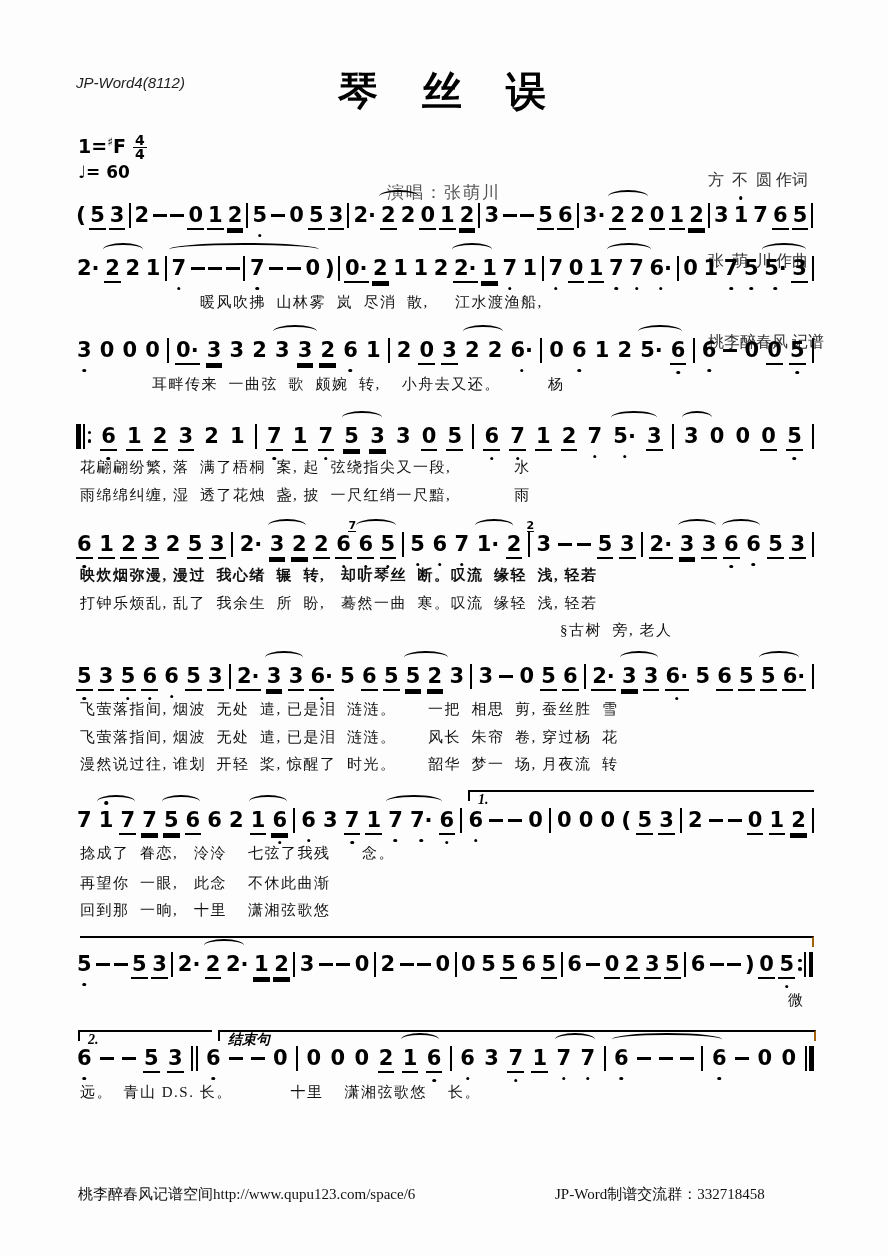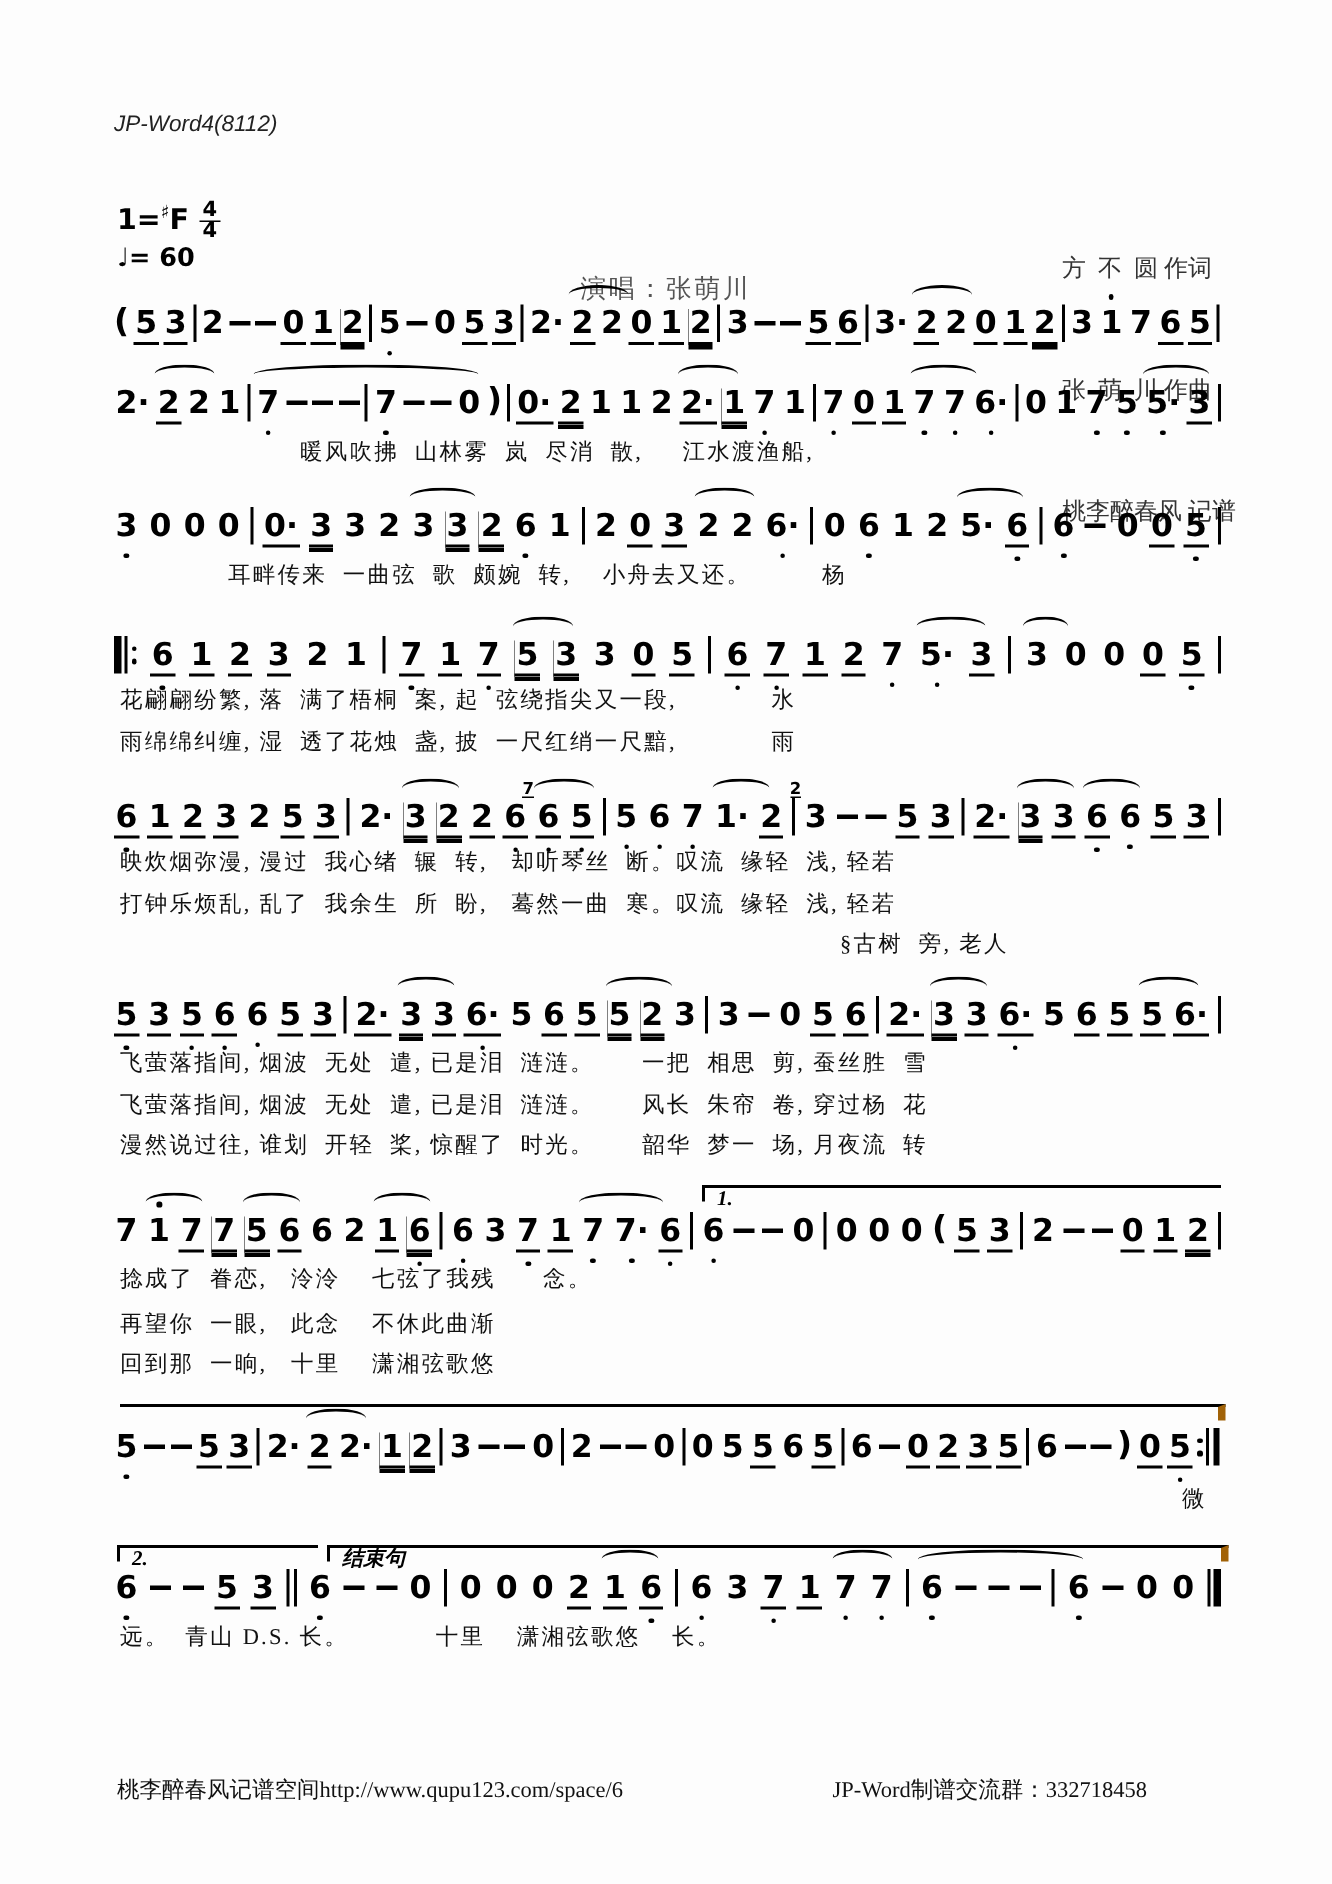--- a/index.html
+++ b/index.html
@@ -42,34 +42,35 @@
   .bgroup{display:inline-flex;gap:2.5px;align-items:center;height:25px;margin-top:0;}
   .bar{display:inline-block;height:25px;background:#000;}
   .rdots{display:inline-flex;flex-direction:column;gap:5px;justify-content:center;}
   .rdots i{width:3.5px;height:3.5px;background:#000;border-radius:50%;display:inline-block;}
   
   .lyric{position:absolute;font-size:15px;letter-spacing:1.5px;white-space:pre;color:#111;
          font-family:"Liberation Serif",serif;line-height:24px;}
   
   .mark{position:absolute;border-top:2px solid #000;height:9px;}
   .mark.tl{border-left:2px solid #000;}
-  .mark.tr{border-right:5px solid #a16207;}
+  .mark.tr{border-right:2px solid #a16207;}
   .mlabel{position:absolute;left:8px;top:0px;font-style:italic;font-size:14px;line-height:15px;
           font-weight:600;font-family:"Liberation Serif",serif;white-space:pre;}
   
   .footcol{position:absolute;font-size:15px;line-height:28px;color:#111;white-space:pre;
            font-family:"Liberation Serif",serif;}
   .site{position:absolute;right:2px;top:1212px;font-size:30px;font-weight:700;font-style:italic;
         font-family:"Liberation Sans",sans-serif;letter-spacing:1px;}
 </style>
 </head>
 <body>
 
 <div class="page">
   <div class="jp">JP-Word4(8112)</div>
+  <div class="title">琴 丝 误</div>
   <div class="singer">演唱：张萌川</div>
   <div class="credits">
     <div>方  不  圆 作词</div>
     <div>张  萌  川 作曲</div>
     <div>桃李醉春风 记谱</div>
   </div>
   <div class="keysig"><span>1=</span><sup>♯</sup><span>F</span><span class="frac">
         <span class="numr">4</span>
         <span>4</span>
       </span></div>
@@ -329,21 +330,21 @@
         <span class="tok u2"><span class="num">3</span><span class="arcx" style="width: 38px;"></span></span>
         <span class="tok u1"><span class="num">3</span></span>
         <span class="tok u1"><span class="num">6</span><span class="db"></span><span class="arcx" style="width: 38px;"></span></span>
         <span class="tok"><span class="num">6</span><span class="db"></span></span>
         <span class="tok u1"><span class="num">5</span></span>
         <span class="tok u1"><span class="num">3</span></span>
         <span class="bgroup">
           <span class="bar" style="width: 2px;"></span>
         </span>
       </div>
-      <div class="lyric" style="top: 563px; left: 80px;">映炊烟弥漫, 漫过  我心绪  辗  转,   却听琴丝  断。叹流  缘轻  浅, 轻若</div>
+      <div class="lyric" style="top: 563px; left: 80px; font-weight: bold;">映炊烟弥漫, 漫过  我心绪  辗  转,   却听琴丝  断。叹流  缘轻  浅, 轻若</div>
       <div class="lyric" style="top: 591px; left: 80px;">打钟乐烦乱, 乱了  我余生  所  盼,   蓦然一曲  寒。叹流  缘轻  浅, 轻若</div>
       <div class="lyric" style="top: 618px; left: 560px;">§古树  旁, 老人</div>
       <div class="notation-line" style="top: 664px;">
         <span class="tok u1"><span class="num">5</span><span class="db"></span></span>
         <span class="tok u1"><span class="num">3</span></span>
         <span class="tok u1"><span class="num">5</span><span class="db"></span></span>
         <span class="tok u1"><span class="num">6</span><span class="db"></span></span>
         <span class="tok"><span class="num">6</span><span class="db"></span></span>
         <span class="tok u1"><span class="num">5</span></span>
         <span class="tok u1"><span class="num">3</span></span>

